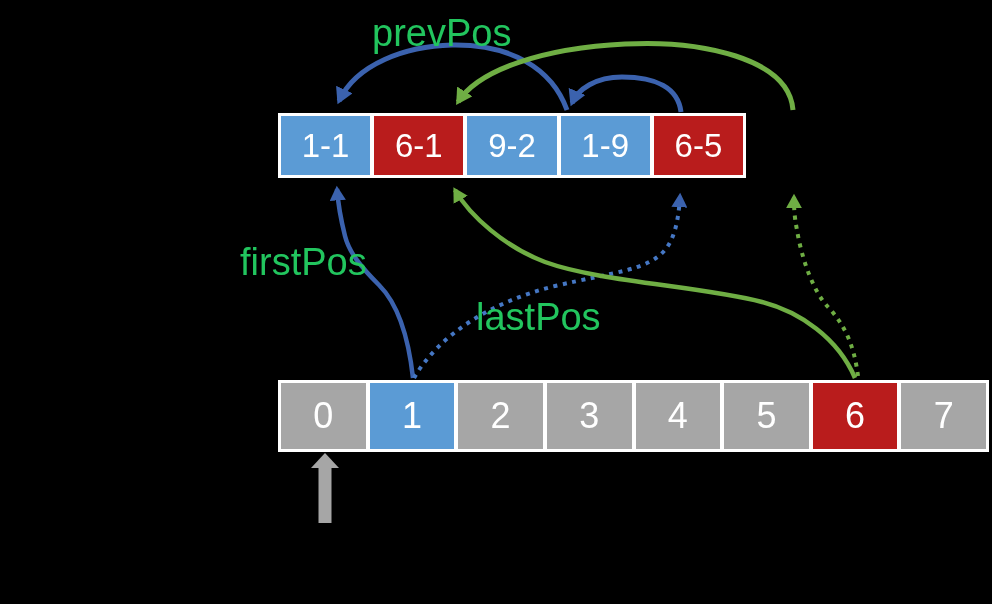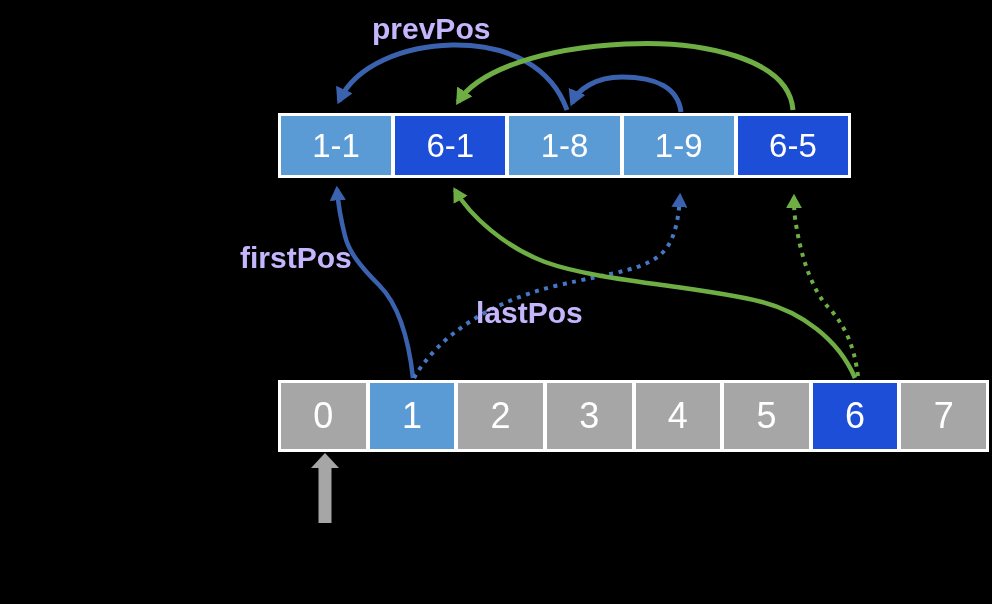--- a/index.html
+++ b/index.html
@@ -2,40 +2,40 @@
 <html><head>
 <meta charset="utf-8">
 <style>
   html,body { margin:0; padding:0; background:#000; }
   .canvas {
     position:relative; width:992px; height:604px; background:#000;
     font-family:"Liberation Sans", sans-serif; overflow:hidden;
   }
   .arrows { position:absolute; left:0; top:0; width:992px; height:604px; }
   .label {
-    position:absolute; font-weight:bold; font-size:30px; color:#c4b5fd;
+    position:absolute; font-weight:normal; font-size:38px; color:#22c55e;
     letter-spacing:0px; line-height:1;
   }
   .label.prevpos  { left:372px; top:14px; }
   .label.firstpos { left:240px; top:243px; }
   .label.lastpos  { left:476px; top:298px; }
   .row {
     position:absolute; display:flex; gap:4px; background:#fff; padding:3px;
     box-sizing:border-box;
   }
-  .row.entries { left:278px; top:113px; width:573px; height:65px; }
+  .row.entries { left:278px; top:113px; width:468px; height:65px; }
   .row.buckets { left:278px; top:380px; width:711px; height:72px; }
   .cell {
     flex:1 1 0; display:flex; align-items:center; justify-content:center;
     color:#fff;
   }
   .row.entries .cell { font-size:33px; }
   .row.buckets .cell { font-size:36px; }
   .cell[data-color="blue"]  { background:#5B9BD5; }
-  .cell[data-color="green"] { background:#1d4ed8; }
+  .cell[data-color="green"] { background:#b91c1c; }
   .cell[data-color="gray"]  { background:#A6A6A6; }
 </style>
 </head>
 <body>
 
 <div class="canvas">
 
   <svg class="arrows" viewBox="0 0 992 604" xmlns="http://www.w3.org/2000/svg">
     <defs>
       <marker id="ah-blue" viewBox="0 0 10 10" refX="7" refY="5" markerWidth="3.6" markerHeight="3.6" orient="auto">
@@ -72,21 +72,21 @@
     </g>
   </svg>
 
   <div class="label prevpos">prevPos</div>
   <div class="label firstpos">firstPos</div>
   <div class="label lastpos">lastPos</div>
 
   <div class="row entries">
     <div class="cell" data-color="blue">1-1</div>
     <div class="cell" data-color="green">6-1</div>
-    <div class="cell" data-color="blue">1-8</div>
+    <div class="cell" data-color="blue">9-2</div>
     <div class="cell" data-color="blue">1-9</div>
     <div class="cell" data-color="green">6-5</div>
   </div>
 
   <div class="row buckets">
     <div class="cell" data-color="gray">0</div>
     <div class="cell" data-color="blue">1</div>
     <div class="cell" data-color="gray">2</div>
     <div class="cell" data-color="gray">3</div>
     <div class="cell" data-color="gray">4</div>

